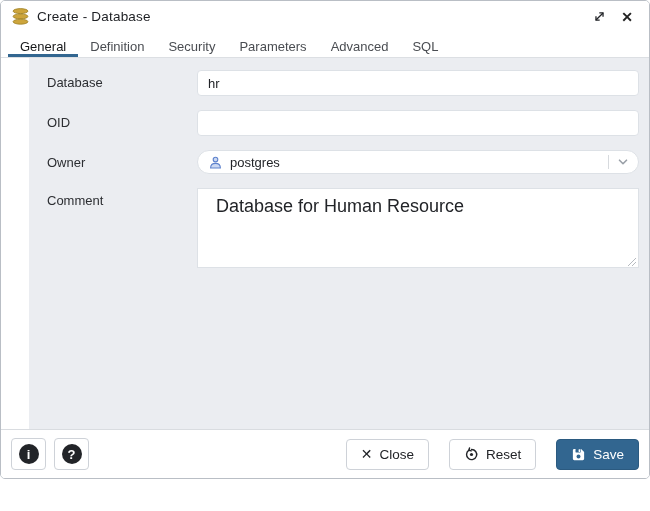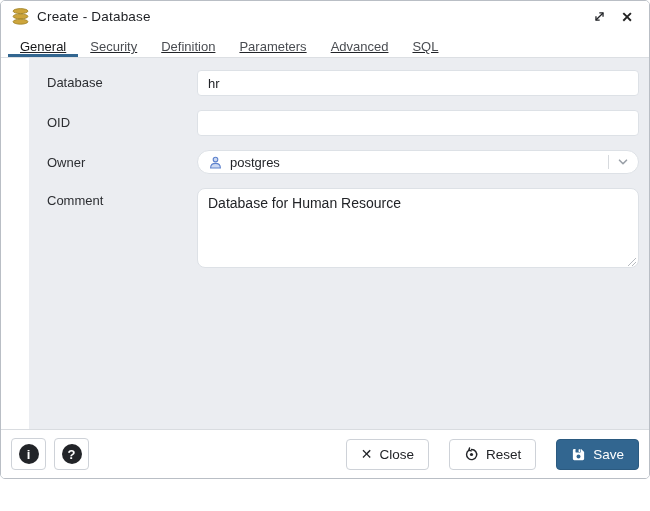--- a/index.html
+++ b/index.html
@@ -45,21 +45,20 @@
   .close-glyph { font-size: 14px; font-weight: bold; line-height: 1; }
   
   .tabbar {
     height: 26px;
     flex: 0 0 26px;
     display: flex;
     align-items: stretch;
     padding-left: 7px;
     background: #fff;
     border-bottom: 1px solid #dcdfe3;
-    text-decoration: underline;
   }
   .tab {
     padding: 4px 12px 0 12px;
     font-size: 13px;
     color: #4a4d52;
     border: none; background: none; cursor: pointer;
     position: relative;
     white-space: nowrap;
   }
   .tab.active { color: #17181a; }
@@ -113,25 +112,25 @@
   .select .sel-divider {
     width: 1px; height: 14px;
     background: #d7dade;
     margin-right: 6px;
   }
   .select .chev { width: 16px; height: 16px; margin-right: 7px; display: inline-flex; }
   .tarea {
     width: 100%;
     height: 80px;
     border: 1px solid #dde1e6;
-    border-radius: 8px;
-    background: #fff;
-    padding: 4px 10px;
+    border-radius: 0;
+    background: #fff;
+    padding: 4px 18px;
     font-family: inherit;
-    font-size: 14px;
+    font-size: 18px;
     line-height: 1.45;
     color: #222428;
     resize: none;
     outline: none;
     display: block;
   }
   .resize-handle {
     position: absolute;
     right: 2px; bottom: 3px;
     width: 10px; height: 10px;
@@ -209,22 +208,22 @@
         <path d="M7.2 10.8 H3.2 V6.8" stroke="#222428" stroke-width="1.4" fill="none"></path>
       </svg>
     </button>
     <button class="tb-btn">
       <span class="close-glyph">✕</span>
     </button>
   </div>
 
   <div class="tabbar">
     <button class="tab active">General</button>
+    <button class="tab">Definition</button>
     <button class="tab">Security</button>
-    <button class="tab">Definition</button>
     <button class="tab">Parameters</button>
     <button class="tab">Advanced</button>
     <button class="tab">SQL</button>
   </div>
 
   <div class="content">
 
     <div class="row">
       <span class="lbl">Database</span>
       <span class="ctl">

